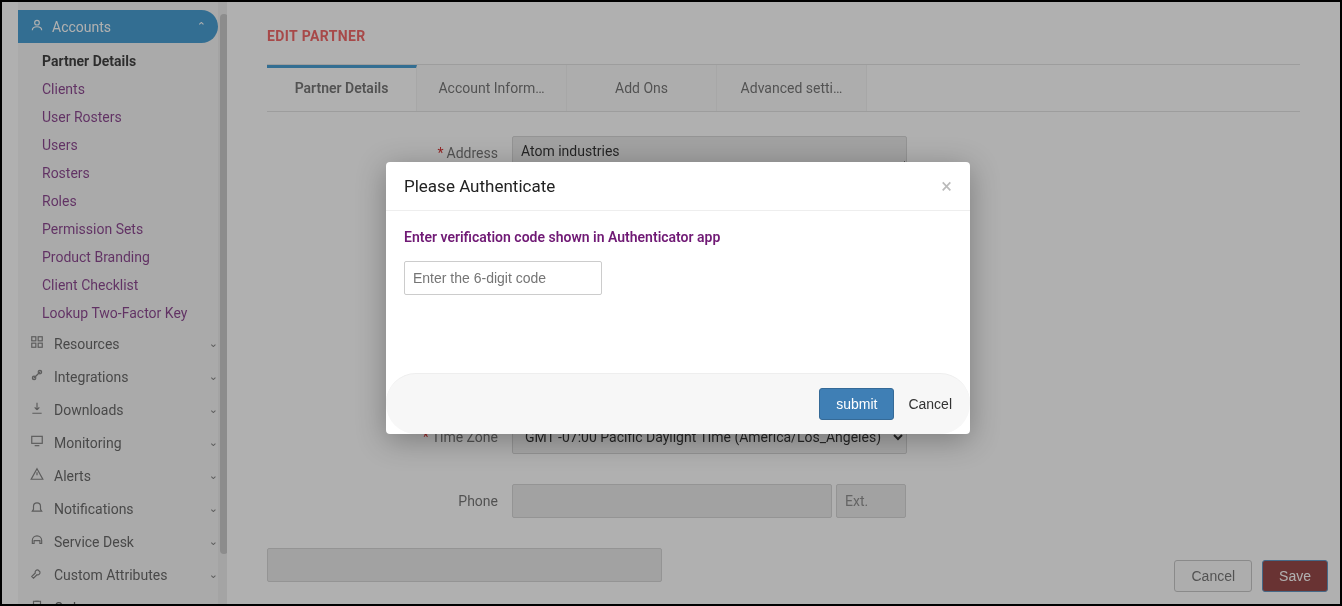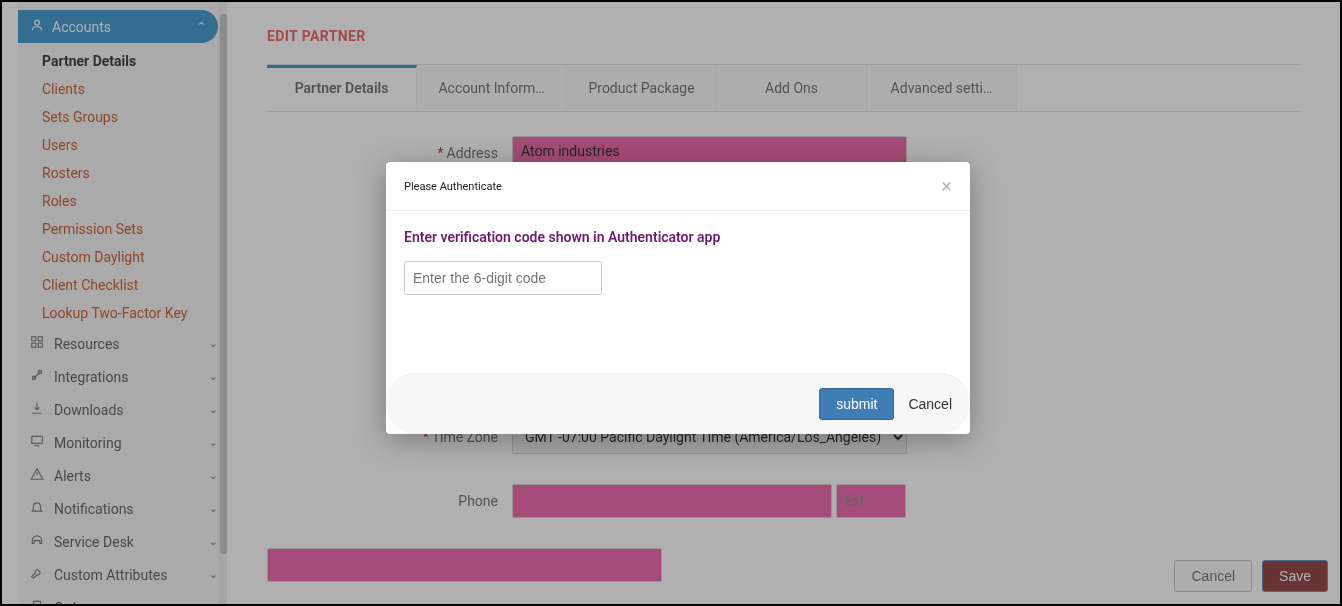--- a/index.html
+++ b/index.html
@@ -31,21 +31,21 @@
   margin: 8px 12px 4px 0;
   display: flex;
   align-items: center;
   cursor: pointer;
 }
 .side-accounts .icon-wrap { margin-right: 8px; }
 .side-accounts .chev { margin-left: auto; font-size: 11px; }
 .sub-items { padding-left: 24px; }
 .sub-item {
   display: block;
-  color: #c2410c;
+  color: #701a75;
   padding: 6px 0;
   cursor: pointer;
   font-size: 14px;
 }
 .sub-item.active { font-weight: 700; color: #111; }
 .side-group {
   display: flex;
   align-items: center;
   padding: 8px 12px;
   color: #444;
@@ -123,21 +123,21 @@
   text-align: right;
   color: #555;
   padding-right: 14px;
 }
 .form-label .req { color: #c00; margin-right: 3px; }
 .form-input, .form-select, .form-textarea {
   height: 34px;
   border: 1px solid #ccc;
   border-radius: 2px;
   padding: 6px 8px;
-  background: #ec4899;
+  background: #e5e5e5;
   font-size: 14px;
   font-family: inherit;
 }
 .form-textarea { width: 395px; height: 34px; resize: both; }
 .form-select { width: 395px; appearance: auto; background: #efefef; }
 .phone-main { width: 320px; }
 .ext { width: 70px; margin-left: 4px; }
 .mobile { width: 395px; }
 .footer {
   position: absolute;
@@ -173,21 +173,21 @@
   background: #fff;
   border-radius: 4px;
   box-shadow: 0 6px 30px rgba(0,0,0,0.3);
 }
 .modal-header {
   padding: 14px 18px;
   border-bottom: 1px solid #eee;
   display: flex;
   align-items: center;
 }
-.modal-title { font-size: 11px; color: #222; }
+.modal-title { font-size: 17px; color: #222; }
 .modal-close {
   margin-left: auto;
   color: #bbb;
   font-size: 20px;
   cursor: pointer;
   line-height: 1;
 }
 .modal-body { padding: 18px; }
 .modal-sub {
   color: #701a75;
@@ -239,26 +239,26 @@
           <circle cx="12" cy="8" r="4"></circle>
           <path d="M4 21c0-4 4-6 8-6s8 2 8 6"></path>
         </svg>
     </span>
     <span>Accounts</span>
     <span class="chev">⌃</span>
   </div>
   <div class="sub-items">
     <span class="sub-item active">Partner Details</span>
     <span class="sub-item">Clients</span>
-    <span class="sub-item">Sets Groups</span>
+    <span class="sub-item">User Rosters</span>
     <span class="sub-item">Users</span>
     <span class="sub-item">Rosters</span>
     <span class="sub-item">Roles</span>
     <span class="sub-item">Permission Sets</span>
-    <span class="sub-item">Custom Daylight</span>
+    <span class="sub-item">Product Branding</span>
     <span class="sub-item">Client Checklist</span>
     <span class="sub-item">Lookup Two-Factor Key</span>
   </div>
 
   <div class="side-group">
     <span class="icon-wrap"><svg width="14" height="14" viewBox="0 0 24 24" fill="none" stroke="#666" stroke-width="2">
           <rect x="3" y="3" width="7" height="7"></rect>
           <rect x="14" y="3" width="7" height="7"></rect>
           <rect x="3" y="14" width="7" height="7"></rect>
           <rect x="14" y="14" width="7" height="7"></rect>
@@ -331,21 +331,20 @@
   <div class="scrollbar-track">
     <div class="scrollbar-thumb"></div>
   </div>
 </div>
 
 <div class="main">
   <div class="page-title">EDIT PARTNER</div>
   <div class="tabs">
     <div class="tab active">Partner Details</div>
     <div class="tab">Account Inform…</div>
-    <div class="tab">Product Package</div>
     <div class="tab">Add Ons</div>
     <div class="tab">Advanced setti…</div>
   </div>
 
   <div class="form">
     <div class="form-row">
       <div class="form-label"><span class="req">*</span><span>Address</span></div>
       <textarea class="form-textarea" style="">Atom industries</textarea>
     </div>
 

